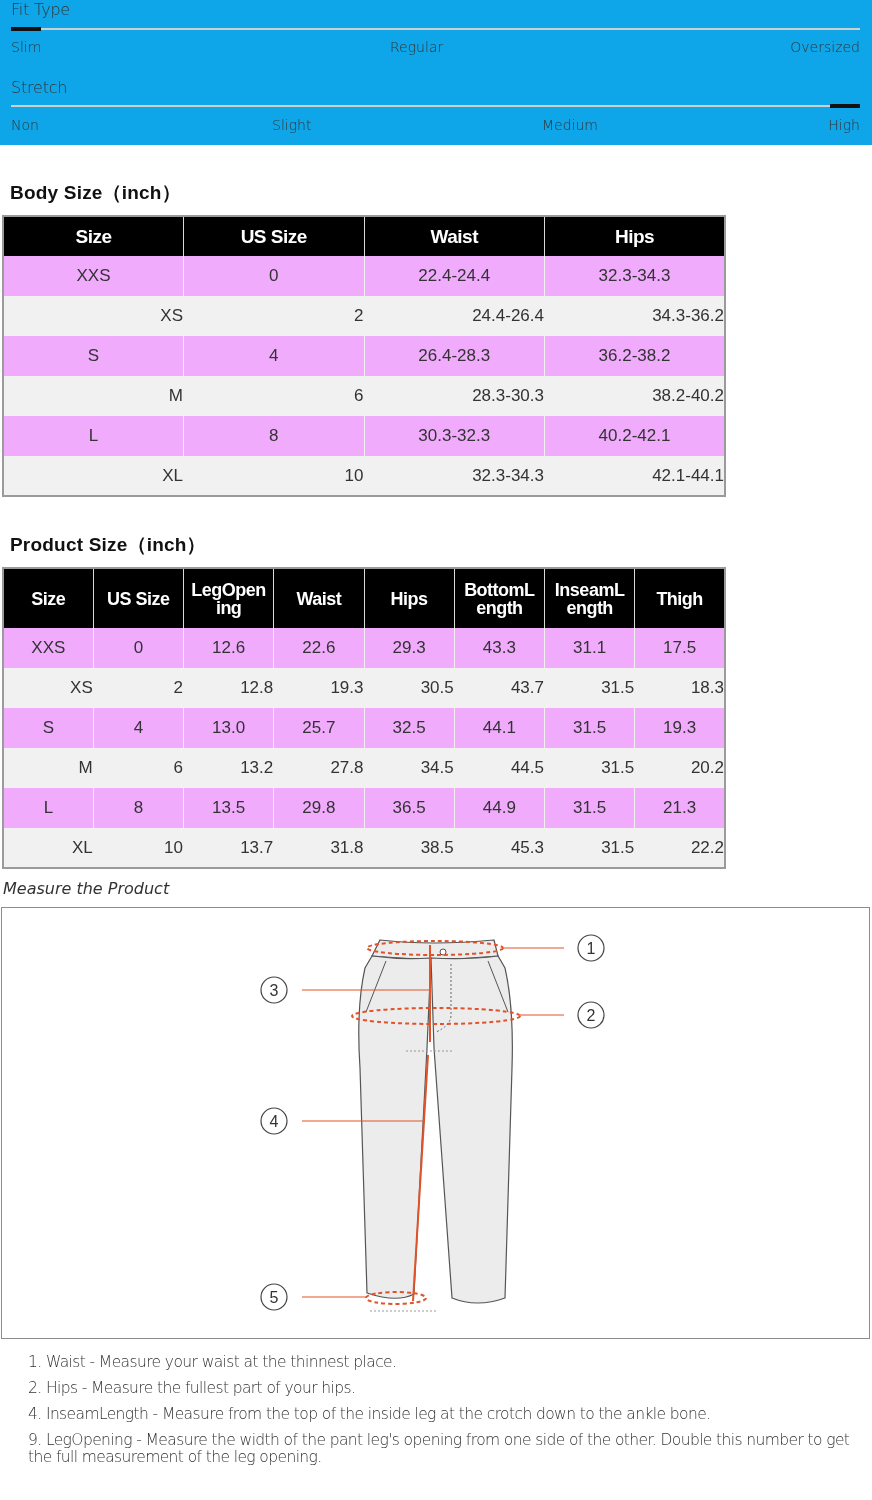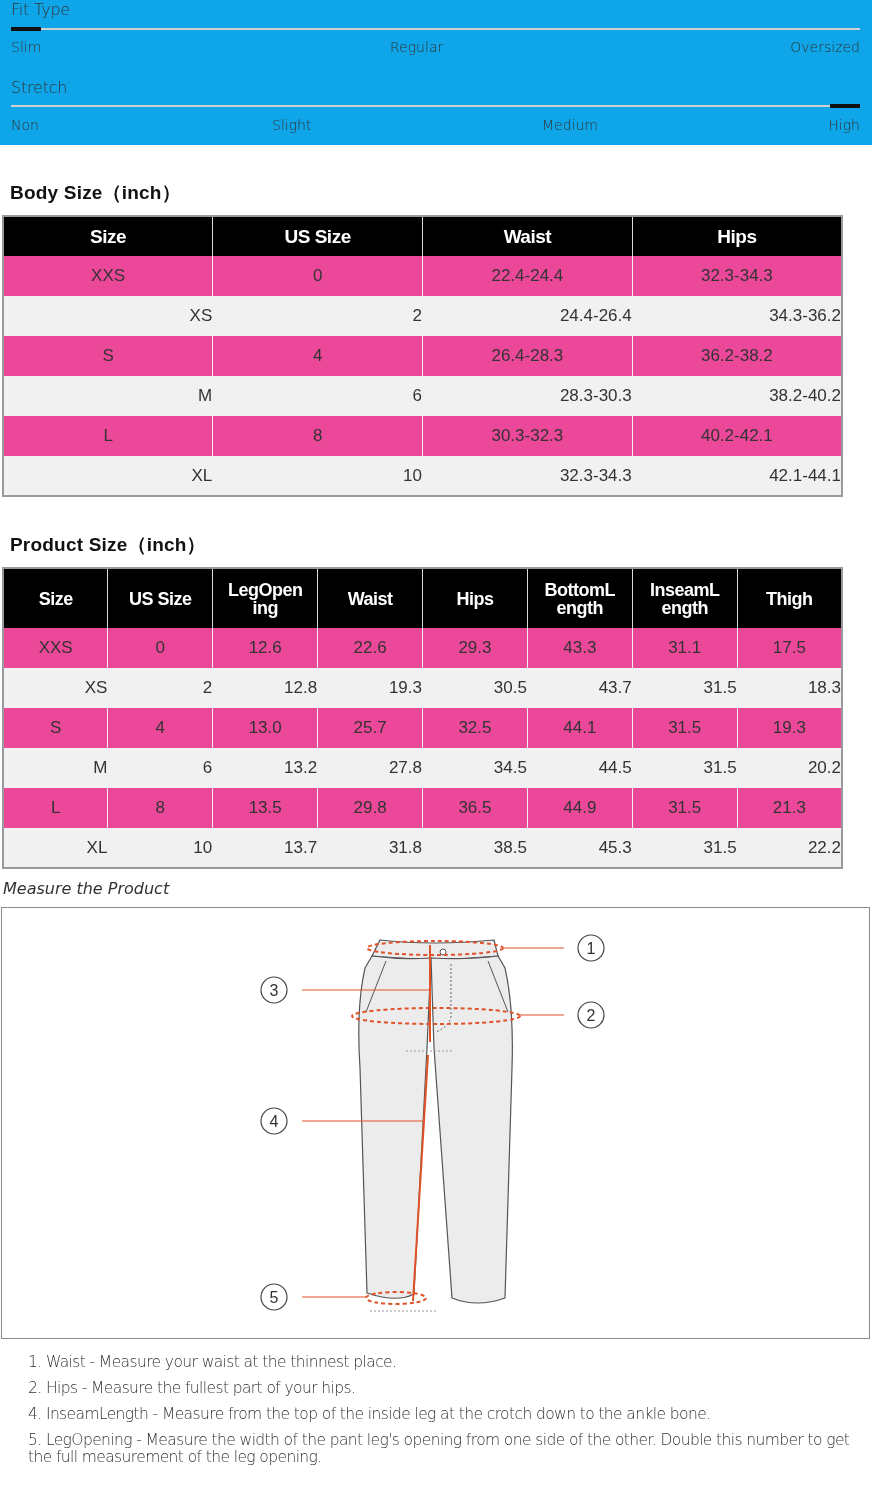--- a/index.html
+++ b/index.html
@@ -27,38 +27,38 @@
   }
 
   
   .section-title {
     position: absolute; left: 10px; font-size: 19px; font-weight: bold; color: #111;
     font-family: "Liberation Sans", sans-serif; letter-spacing: 0.2px;
   }
 
   
   .size-table {
-    position: absolute; left: 2px; width: 841px;
+    position: absolute; left: 2px; width: 724px;
     border: 2px solid #9a9a9a; border-collapse: collapse;
     table-layout: fixed;
   }
   .size-table th {
     background: #000; color: #fff; font-weight: bold;
     font-family: "Liberation Sans", sans-serif;
     border-right: 1px solid #d9d9d9; text-align: center;
     letter-spacing: -0.5px; line-height: 1.0;
   }
   .size-table th:last-child { border-right: none; }
   .size-table td {
     text-align: center; color: #333; font-size: 17px;
     font-family: "Liberation Sans", sans-serif; font-weight: normal;
     border-right: 1px solid #f0f0f0;
   }
   .size-table td:last-child { border-right: none; }
-  .size-table tr.odd td { background: #ec4899; }
+  .size-table tr.odd td { background: #f0abfc; }
   .size-table tr.even td { background: #f1f1f1; text-align: right; }
 
   #body-table { top: 215px; }
   #body-table th { height: 40px; font-size: 19px; }
   #body-table td { height: 40px; }
 
   #product-table { top: 567px; }
   #product-table th { height: 60px; font-size: 18px; padding: 0 2px; }
   #product-table td { height: 40px; }
 
@@ -293,14 +293,14 @@
       <text x="272" y="219">4</text>
       <text x="272" y="395">5</text>
     </g>
   </svg>
 </div>
 
 <div class="instructions">
   <div class="inst">1. Waist - Measure your waist at the thinnest place.</div>
   <div class="inst">2. Hips - Measure the fullest part of your hips.</div>
   <div class="inst">4. InseamLength - Measure from the top of the inside leg at the crotch down to the ankle bone.</div>
-  <div class="inst wrap">5. LegOpening - Measure the width of the pant leg's opening from one side of the other. Double this number to get the full measurement of the leg opening.</div>
+  <div class="inst wrap">9. LegOpening - Measure the width of the pant leg's opening from one side of the other. Double this number to get the full measurement of the leg opening.</div>
 </div>
 
 </body></html>

